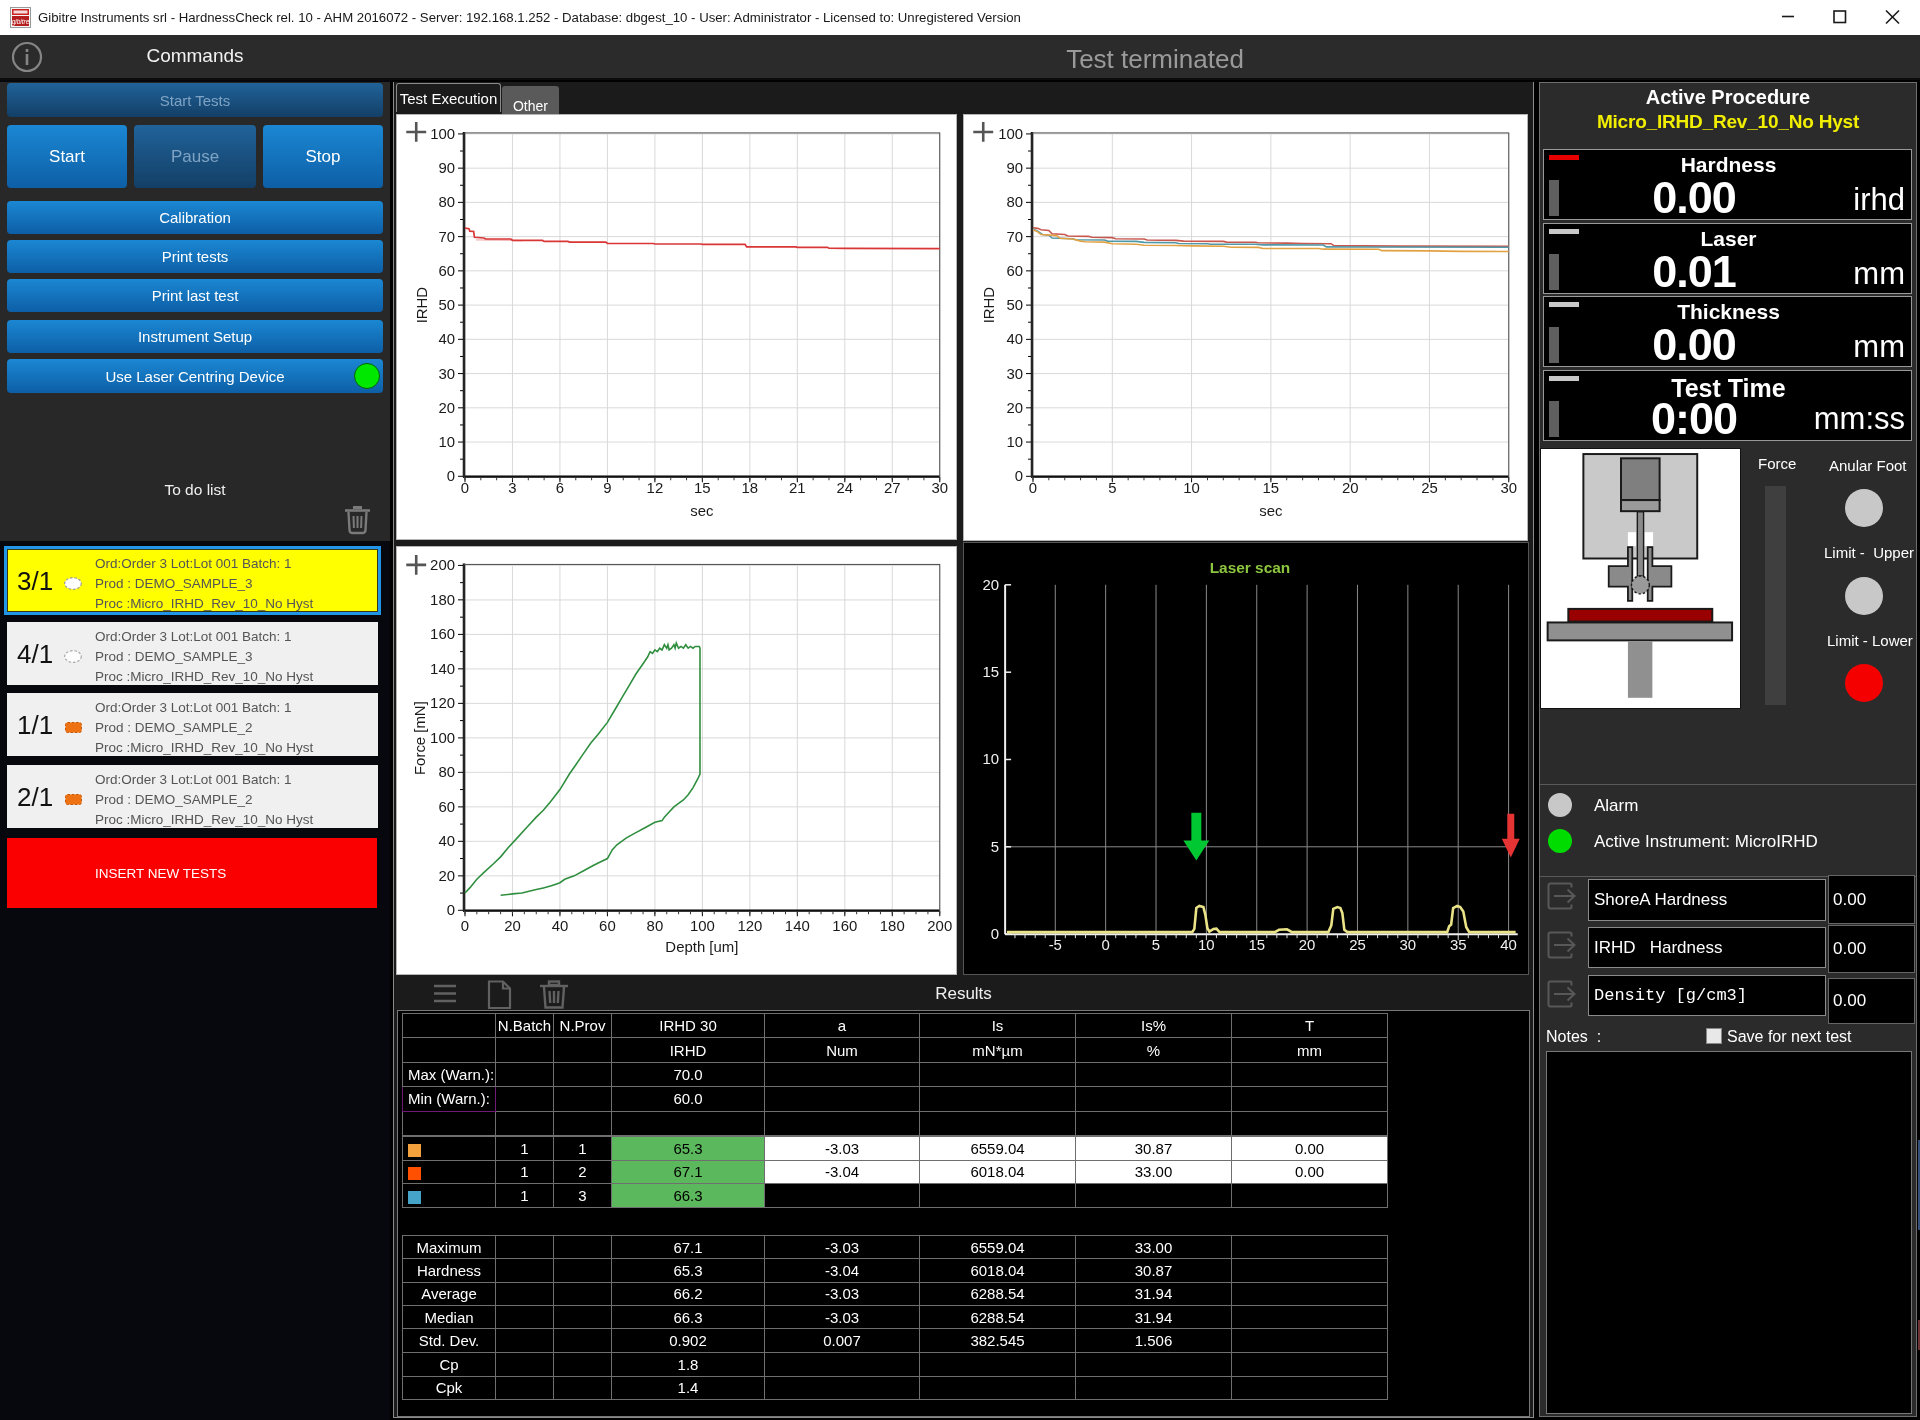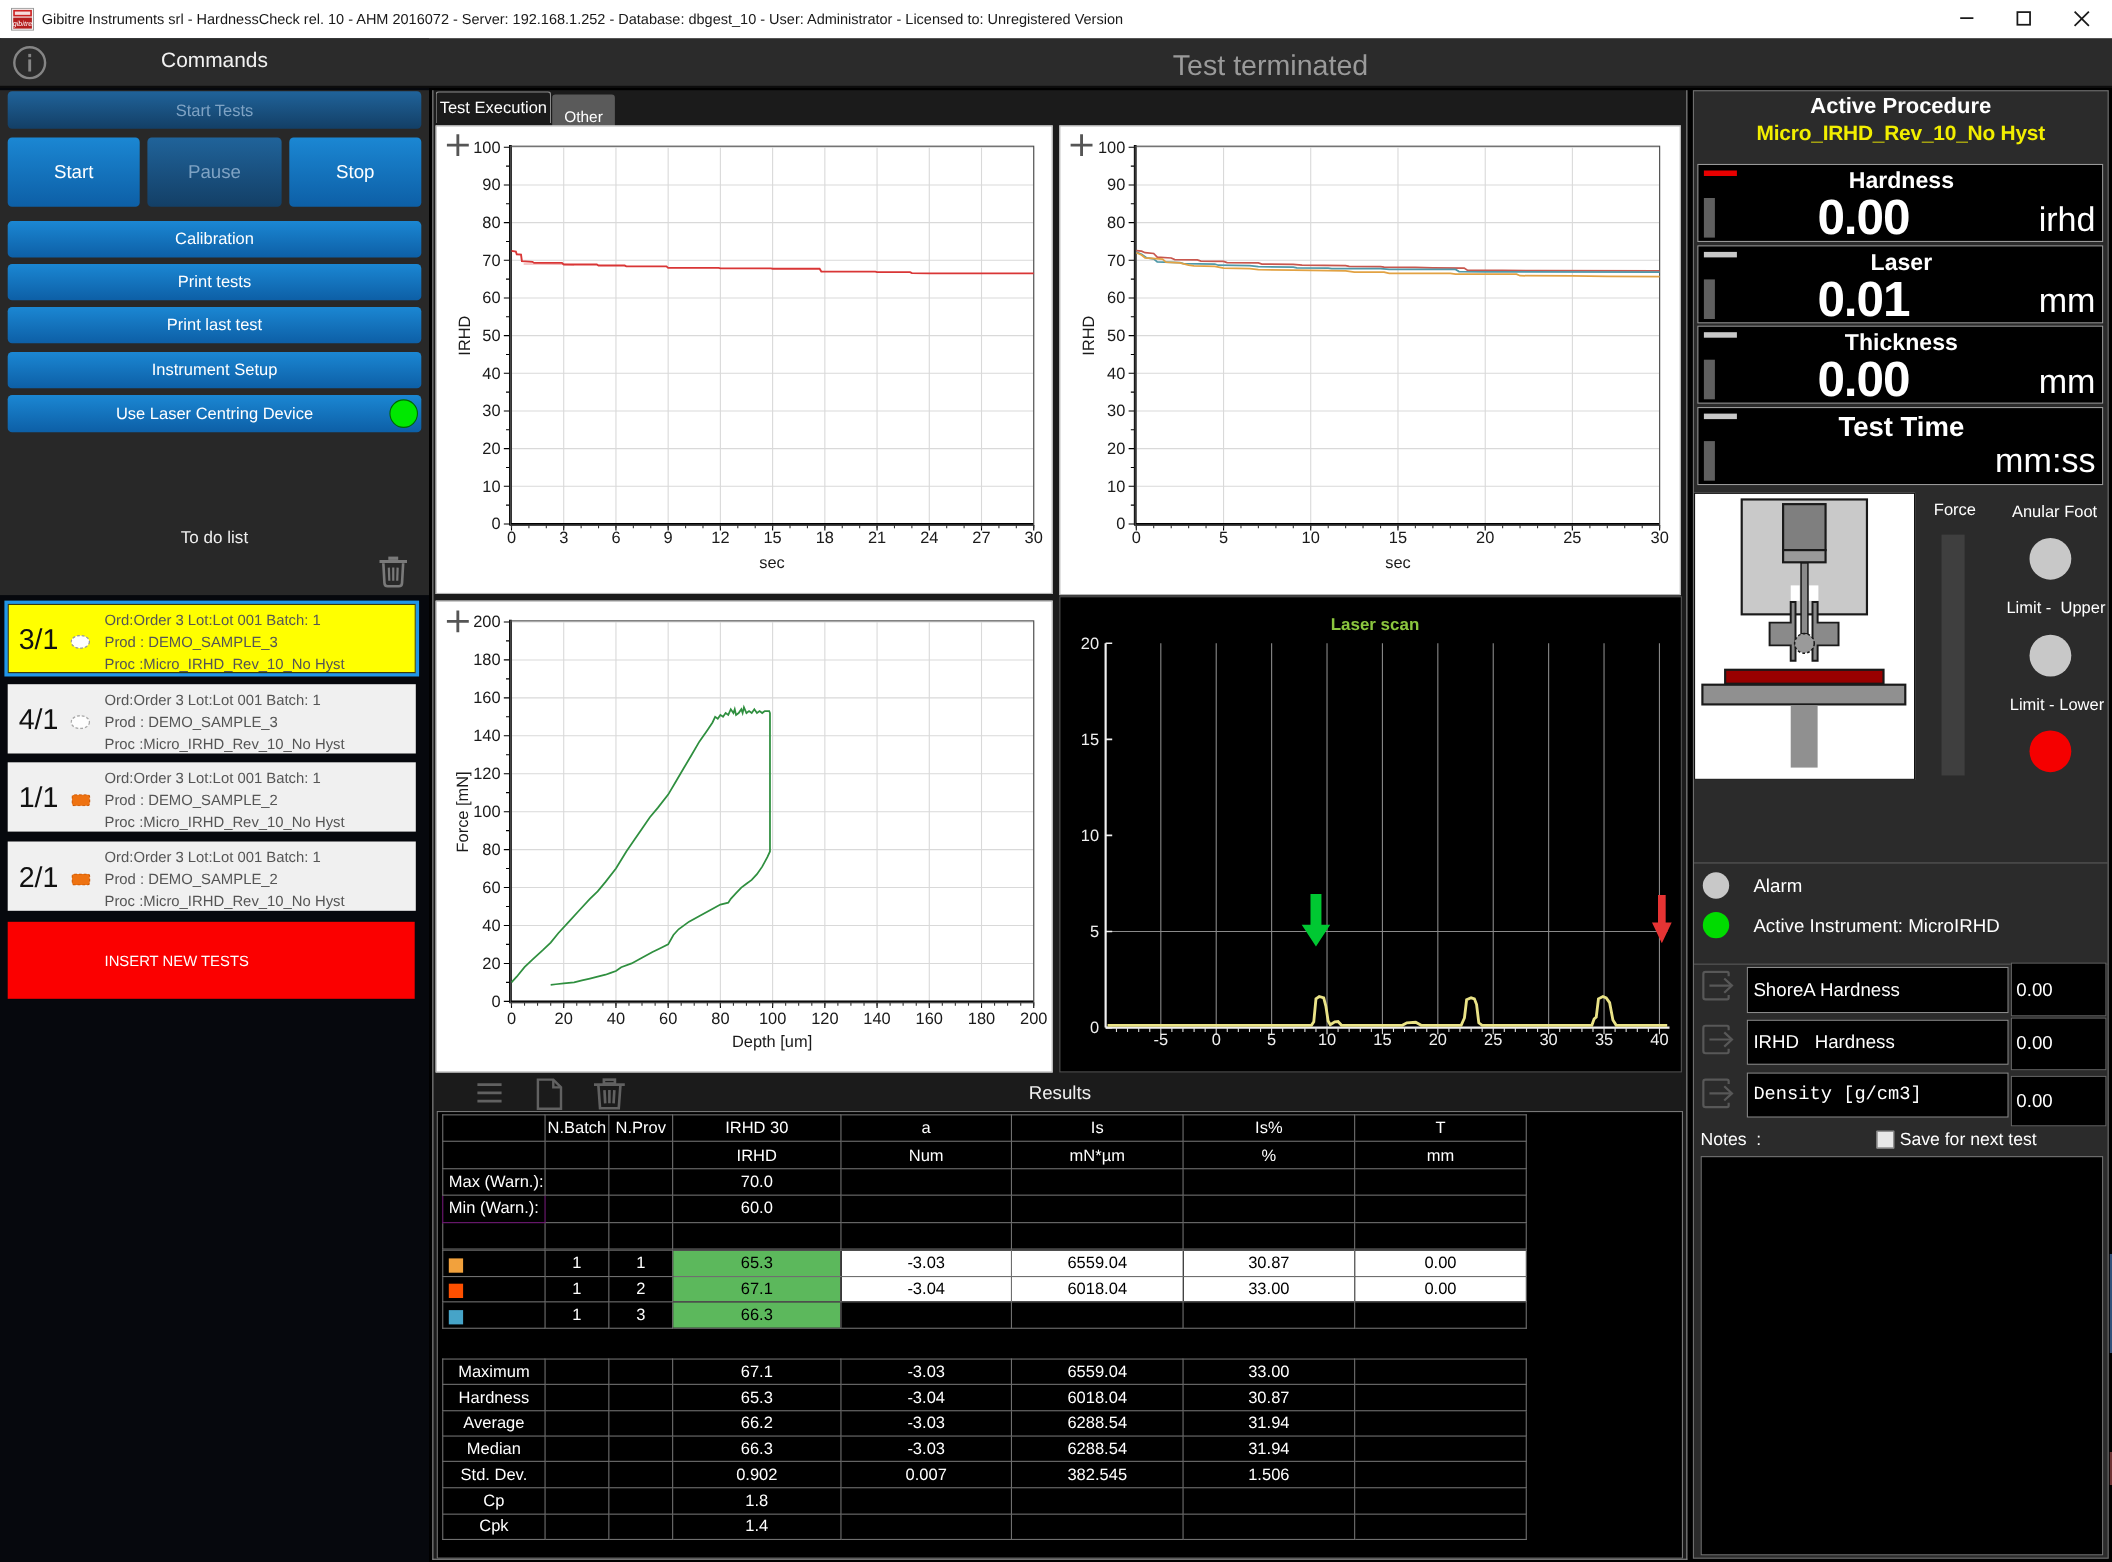--- a/index.html
+++ b/index.html
@@ -774,20 +774,21 @@
   <div class="abs" style="left:5px;top:5px;width:30px;height:5px;background:#c8c8c8;"></div>
   <div class="abs" style="left:5px;top:30px;width:10px;height:36px;background:#5f5f5f;"></div>
   <div class="abs" style="left:0;top:3px;width:369px;text-align:center;color:#fff;font-size:21px;font-weight:bold;">Thickness</div>
   <div class="abs" style="left:0;top:22px;width:300px;text-align:center;color:#fff;font-size:45px;font-weight:bold;letter-spacing:-1px;">0.00</div>
   <div class="abs" style="right:6px;top:32px;color:#fff;font-size:31px;">mm</div>
 </div>
 <div class="abs dispblock" style="left:1543px;top:369.5px;">
   <div class="abs" style="left:5px;top:5px;width:30px;height:5px;background:#c8c8c8;"></div>
   <div class="abs" style="left:5px;top:30px;width:10px;height:36px;background:#5f5f5f;"></div>
   <div class="abs" style="left:0;top:3px;width:369px;text-align:center;color:#fff;font-size:25px;font-weight:bold;">Test Time</div>
+  <div class="abs" style="left:0;top:22px;width:300px;text-align:center;color:#fff;font-size:45px;font-weight:bold;letter-spacing:-1px;">0:00</div>
   <div class="abs" style="right:6px;top:30px;color:#fff;font-size:31px;">mm:ss</div>
 </div>
 
 <svg class="abs" style="left:1540px;top:448px;background:#fff;border:1px solid #111;" width="201" height="261" viewBox="0 0 201 261">
   <rect x="42.8" y="4.8" width="115" height="105.5" fill="#c9c9c9" stroke="#1a1a1a" stroke-width="2"></rect>
   <rect x="80.8" y="9.1" width="39" height="42.2" fill="#7f7f7f" stroke="#1a1a1a" stroke-width="2"></rect>
   <rect x="80.8" y="51.3" width="39" height="11.2" fill="#9a9a9a" stroke="#1a1a1a" stroke-width="2"></rect>
   <rect x="87.8" y="83.7" width="8.2" height="14.2" fill="#fff"></rect>
   <rect x="104.6" y="83.7" width="8.6" height="14.2" fill="#fff"></rect>
   <path d="M92.2 98.9 L87.8 98.9 L87.8 117.9 L68.4 117.9 L68.4 138.8 L87.8 138.8 L87.8 153 L92.2 153 Z" fill="#8a8a8a" stroke="#1a1a1a" stroke-width="1.8"></path>

